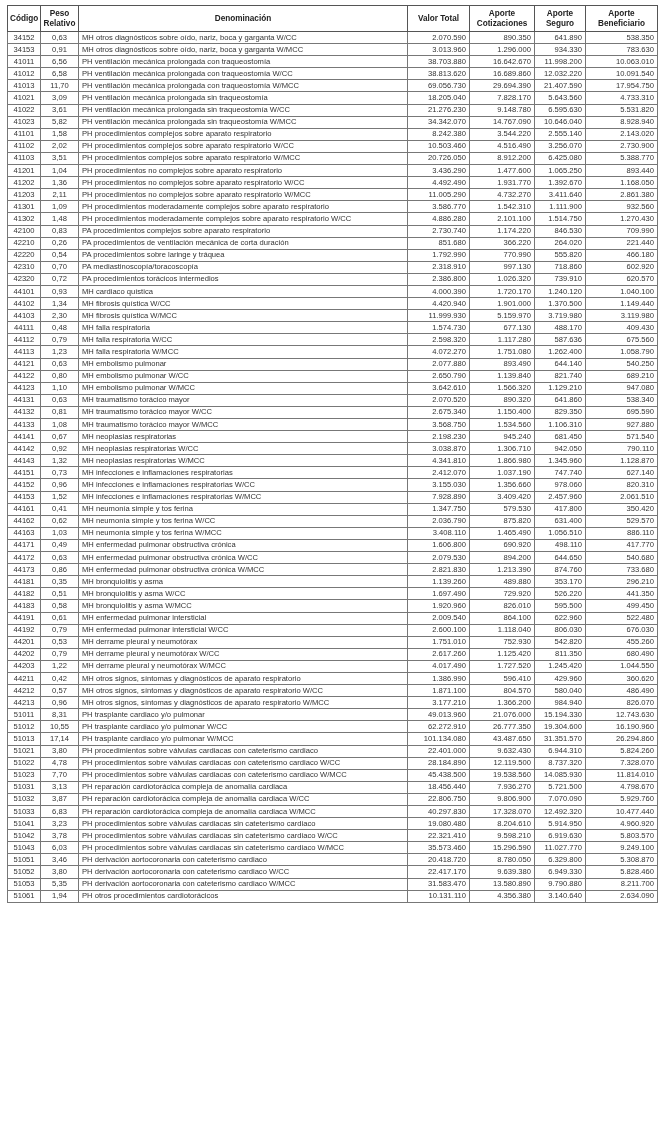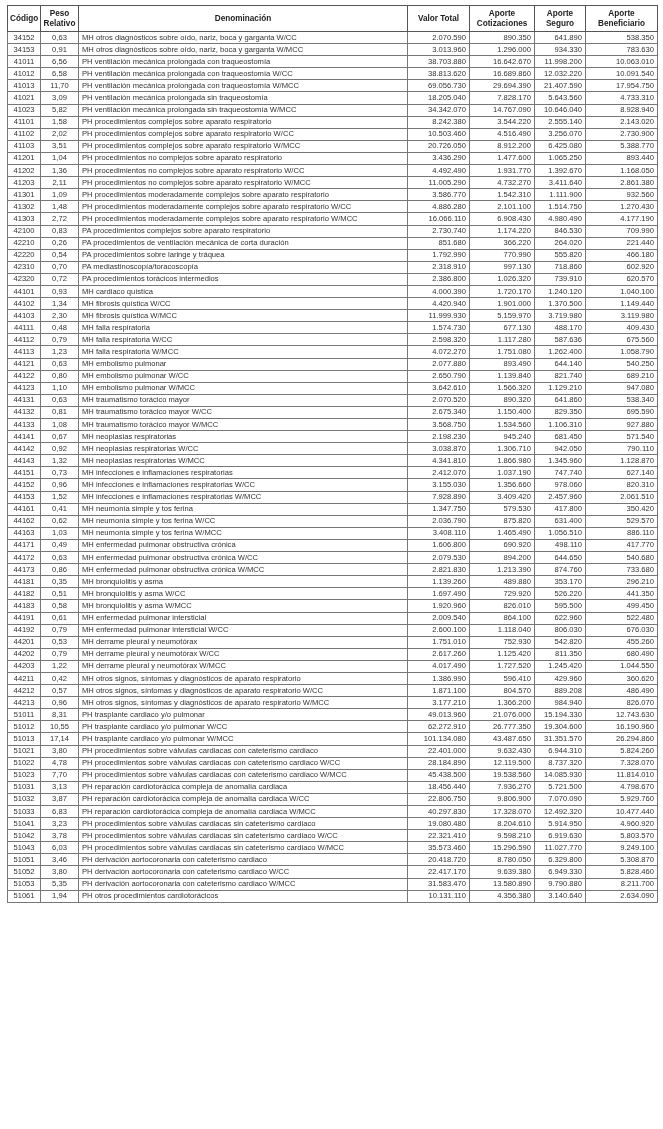--- a/index.html
+++ b/index.html
@@ -92,20 +92,29 @@
         <tr>
           <td class="code">41021</td>
           <td class="peso">3,09</td>
           <td class="den">PH ventilación mecánica prolongada sin traqueostomía</td>
           <td class="num">18.205.040</td>
           <td class="num">7.828.170</td>
           <td class="num">5.643.560</td>
           <td class="num">4.733.310</td>
         </tr>
         <tr>
+          <td class="code">41022</td>
+          <td class="peso">3,61</td>
+          <td class="den">PH ventilación mecánica prolongada sin traqueostomía W/CC</td>
+          <td class="num">21.276.230</td>
+          <td class="num">9.148.780</td>
+          <td class="num">6.595.630</td>
+          <td class="num">5.531.820</td>
+        </tr>
+        <tr>
           <td class="code">41023</td>
           <td class="peso">5,82</td>
           <td class="den">PH ventilación mecánica prolongada sin traqueostomía W/MCC</td>
           <td class="num">34.342.070</td>
           <td class="num">14.767.090</td>
           <td class="num">10.646.040</td>
           <td class="num">8.928.940</td>
         </tr>
         <tr>
           <td class="code">41101</td>
@@ -173,29 +182,20 @@
         <tr>
           <td class="code">41302</td>
           <td class="peso">1,48</td>
           <td class="den">PH procedimientos moderadamente complejos sobre aparato respiratorio W/CC</td>
           <td class="num">4.886.280</td>
           <td class="num">2.101.100</td>
           <td class="num">1.514.750</td>
           <td class="num">1.270.430</td>
         </tr>
         <tr>
-          <td class="code">41303</td>
-          <td class="peso">2,72</td>
-          <td class="den">PH procedimientos moderadamente complejos sobre aparato respiratorio W/MCC</td>
-          <td class="num">16.066.110</td>
-          <td class="num">6.908.430</td>
-          <td class="num">4.980.490</td>
-          <td class="num">4.177.190</td>
-        </tr>
-        <tr>
           <td class="code">42100</td>
           <td class="peso">0,83</td>
           <td class="den">PA procedimientos complejos sobre aparato respiratorio</td>
           <td class="num">2.730.740</td>
           <td class="num">1.174.220</td>
           <td class="num">846.530</td>
           <td class="num">709.990</td>
         </tr>
         <tr>
           <td class="code">42210</td>
@@ -529,21 +529,21 @@
           <td class="num">596.410</td>
           <td class="num">429.960</td>
           <td class="num">360.620</td>
         </tr>
         <tr>
           <td class="code">44212</td>
           <td class="peso">0,57</td>
           <td class="den">MH otros signos, síntomas y diagnósticos de aparato respiratorio W/CC</td>
           <td class="num">1.871.100</td>
           <td class="num">804.570</td>
-          <td class="num">889.208</td>
+          <td class="num">580.040</td>
           <td class="num">486.490</td>
         </tr>
         <tr>
           <td class="code">44213</td>
           <td class="peso">0,96</td>
           <td class="den">MH otros signos, síntomas y diagnósticos de aparato respiratorio W/MCC</td>
           <td class="num">3.177.210</td>
           <td class="num">1.366.200</td>
           <td class="num">984.940</td>
           <td class="num">826.070</td>

